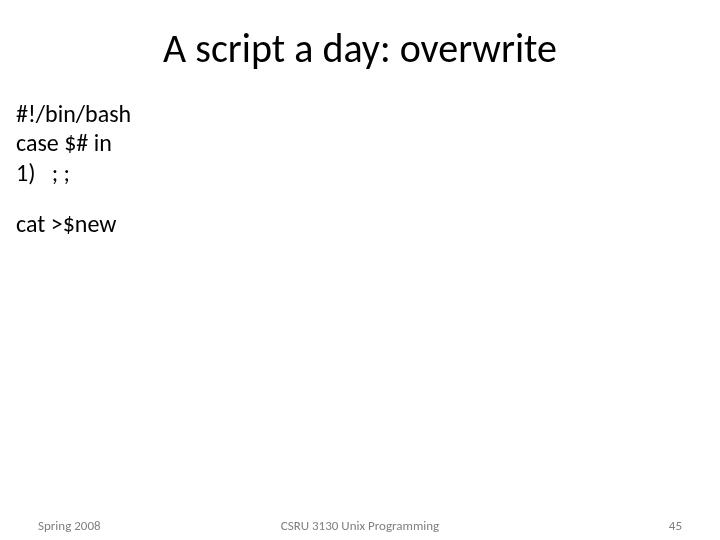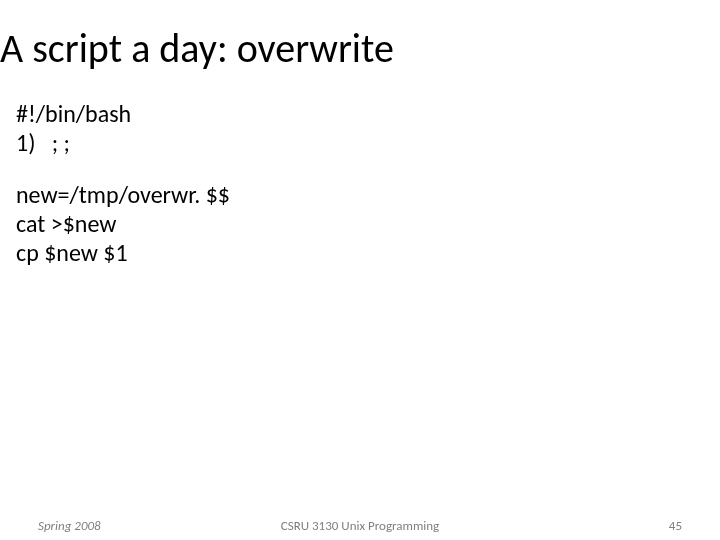--- a/index.html
+++ b/index.html
@@ -1,42 +1,41 @@
 <!DOCTYPE html>
 <html><head>
 <meta charset="utf-8">
 <style>
   * { margin: 0; padding: 0; box-sizing: border-box; }
   html, body { width: 720px; height: 540px; background: #fff; font-family: Calibri, "Segoe UI", Arial, sans-serif; color: #000; overflow: hidden; }
   .slide { position: relative; width: 720px; height: 540px; }
-  .title { font-size: 40px; padding-top: 24px; padding-bottom: 8px; font-weight: 400; }
+  .title { font-size: 40px; text-align: center; padding-top: 24px; padding-bottom: 8px; font-weight: 400; }
   .body { padding: 18px 28px 0 16px; font-size: 24px; line-height: 1.22; }
   .para { margin-bottom: 22px; }
   .line { white-space: pre; }
   .footer { position: absolute; bottom: 22px; left: 0; width: 100%; font-size: 13px; color: #808080; }
-  .footer .left { position: absolute; left: 38px; font-style: italic; }
+  .footer .left { position: absolute; left: 38px; }
   .footer .center { position: absolute; left: 0; width: 100%; text-align: center; }
   .footer .right { position: absolute; right: 38px; }
 </style>
 </head>
 <body>
 
 <div class="slide">
 
   <div class="title">A script a day: overwrite</div>
 
   <div class="body">
     <div class="para">
       <div class="line">#!/bin/bash</div>
+      <div class="line">case $# in</div>
       <div class="line">1)   ; ;</div>
     </div>
     <div class="para">
-      <div class="line">new=/tmp/overwr. $$</div>
       <div class="line">cat &gt;$new</div>
-      <div class="line">cp $new $1</div>
     </div>
   </div>
 
   <div class="footer">
     <span class="left">Spring 2008</span>
     <span class="center">CSRU 3130 Unix Programming</span>
     <span class="right">45</span>
   </div>
 
 </div>

